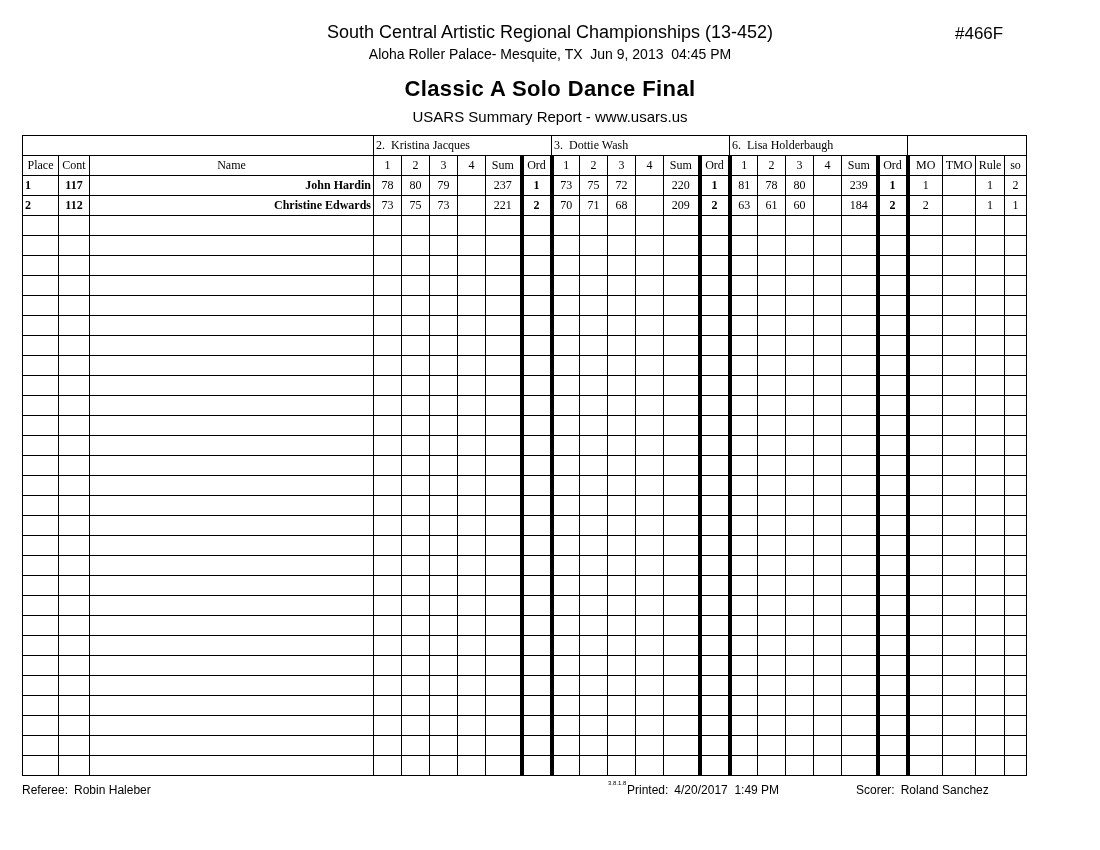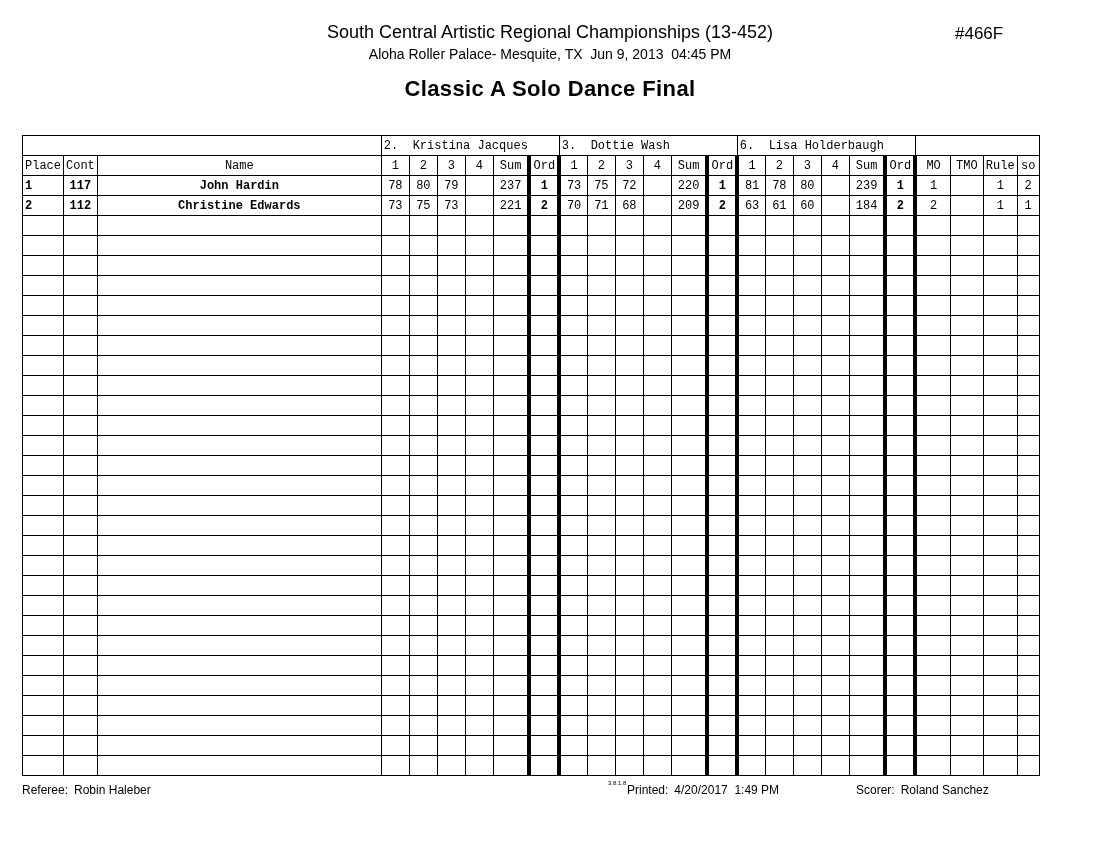--- a/index.html
+++ b/index.html
@@ -15,53 +15,54 @@
   .center-head { position:absolute; left:0; right:0; top:0; text-align:center; }
   .t1 { margin-top:22px; font-size:18px; font-weight:normal; white-space:pre; }
   .t2 { margin-top:3px;  font-size:14px; white-space:pre; }
   .t3 { margin-top:14px;  font-size:22px; font-weight:bold; letter-spacing:.4px; white-space:pre; }
   .t4 { margin-top:6px;  font-size:15px; white-space:pre; }
   .doc-num { position:absolute; left:955px; top:24px; font-size:17px; font-weight:normal; }
   
   #results-table {
     position:absolute; left:22px; top:135px;
     border-collapse:collapse; table-layout:fixed;
-    font-family:Liberation Mono, monospace;
+    font-family:Liberation Serif, serif;
   }
   #results-table td {
     border:1px solid #000; height:20px; font-size:12px; padding:0 2px;
     overflow:hidden; white-space:pre; vertical-align:middle;
   }
   tr.jr td { border:none; height:21px; }
   tr.jr td.jbox { border:1px solid #000; padding-left:5px; text-align:left; }
   tr.hr td { border-bottom:2px solid #000;text-align:center; }
   .c  { text-align:center; }
   .l  { text-align:left; padding-left:4px; }
   .b  { font-weight:bold; }
   .pl { text-align:left; padding-left:6px; font-weight:bold; }
-  .nm { text-align:center; padding-left:6px; font-weight:bold; font-size:12.5px; }
+  .nm { text-align:right; padding-left:6px; font-weight:bold; font-size:12.5px; }
   .ordb { border-left:4px solid #000 !important; border-right:4px solid #000 !important; }
   
   .footer span.fline { position:absolute; top:783px; font-size:12px; white-space:pre; }
   .f-ref { left:22px; }
   .f-ver { position:absolute; left:608px; top:780px; font-size:6px; white-space:pre; }
   .f-pr  { left:627px; }
   .f-sc  { left:856px; }
   .fline .val { margin-left:6px; }
 </style>
 </head>
 <body>
 
 <div class="page">
 
 
   <div class="center-head">
     <div class="t1">South Central Artistic Regional Championships (13-452)</div>
     <div class="t2">Aloha Roller Palace- Mesquite, TX  Jun 9, 2013  04:45 PM</div>
     <div class="t3">Classic A Solo Dance Final</div>
+    <div class="t4">USARS Summary Report - www.usars.us</div>
   </div>
 
   <div class="doc-num">#466F</div>
 
   <table id="results-table">
     <colgroup>
       <col style="width:36px">
         <col style="width:31px">
         <col style="width:284px">
       <col style="width:28px">

